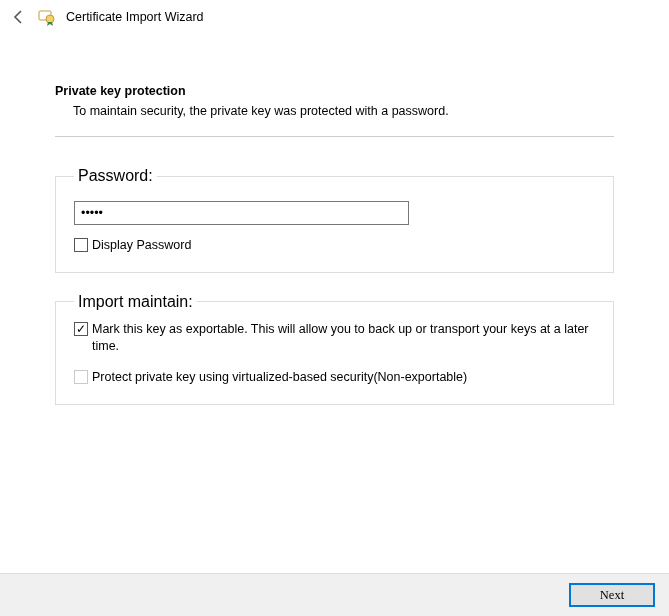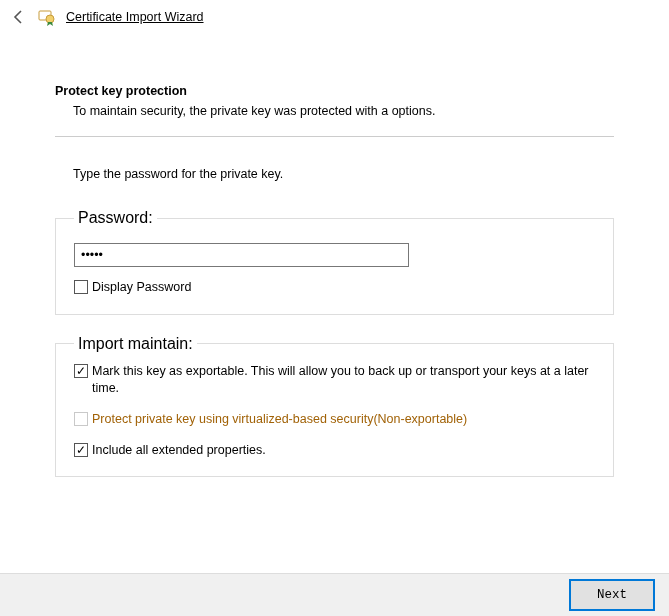--- a/index.html
+++ b/index.html
@@ -12,21 +12,20 @@
     width: 669px;
     height: 616px;
     overflow: hidden;
     position: relative;
   }
   .titlebar {
     display: flex;
     align-items: center;
     padding: 8px 10px;
     gap: 10px;
-    text-decoration: underline;
   }
   .back-arrow {
     cursor: pointer;
     color: #555;
     display: flex;
     align-items: center;
   }
   .cert-icon svg { display: block; }
   .title-text { font-size: 12.5px; }
   .content {
@@ -82,41 +81,41 @@
     content: "✓";
     font-size: 12px;
     line-height: 1;
     color: #000;
   }
   .chk.disabled {
     border-color: #c9c9c9;
     cursor: default;
   }
   .check-label { line-height: 1.35; }
-  .check-label.disabled { color: #a16207; }
+  .check-label.disabled { color: #000000; }
   .footer {
     position: absolute;
     bottom: 0;
     left: 0;
     right: 0;
     height: 43px;
     background: #f0f0f0;
     border-top: 1px solid #ddd;
     display: flex;
     justify-content: flex-end;
     align-items: center;
     padding-right: 14px;
     gap: 8px;
   }
   .btn {
     min-width: 86px;
-    height: 32px;
+    height: 24px;
     background: #e1e1e1;
     border: 1px solid #adadad;
-    font-family: Liberation Mono, monospace;
+    font-family: Liberation Serif, serif;
     font-size: 12.5px;
     cursor: pointer;
     padding: 0 10px;
   }
   .btn.primary {
     border: 2px solid #0078d7;
     background: #e1e1e1;
   }
 </style>
 </head>
@@ -132,24 +131,23 @@
     <svg width="18" height="18" viewBox="0 0 18 18">
       <rect x="1" y="3" width="12" height="9" rx="1" fill="#fff" stroke="#c79b3b"></rect>
       <circle cx="12" cy="11" r="4" fill="#f2d06b" stroke="#c79b3b"></circle>
       <path d="M10 14 L9 18 L12 16 L15 18 L14 14" fill="#3b8a3e"></path>
     </svg>
   </span>
   <span class="title-text">Certificate Import Wizard</span>
 </div>
 
 <div class="content">
-  <div class="section-title">Protect key protection</div>
-  <div class="section-desc">To maintain security, the private key was protected with a options.</div>
+  <div class="section-title">Private key protection</div>
+  <div class="section-desc">To maintain security, the private key was protected with a password.</div>
   <hr class="sep">
-  <div class="instruction">Type the password for the private key.</div>
 
   <fieldset>
     <legend>Password:</legend>
     <input type="text" class="pw-input" value="•••••" style="">
     <div class="check-row">
       <span class="chk"></span>
       <span class="check-label">Display Password</span>
     </div>
   </fieldset>
 
@@ -160,22 +158,18 @@
     <div class="check-row">
       <span class="chk checked"></span>
       <span class="check-label">Mark this key as exportable. This will allow you to back up or transport your keys at a later time.</span>
     </div>
 
     <div class="check-row">
       <span class="chk disabled"></span>
       <span class="check-label disabled">Protect private key using virtualized-based security(Non-exportable)</span>
     </div>
 
-    <div class="check-row">
-      <span class="chk checked"></span>
-      <span class="check-label">Include all extended properties.</span>
-    </div>
   </fieldset>
 </div>
 
 <div class="footer">
   <button class="btn primary">Next</button>
 </div>
 
 </body></html>

